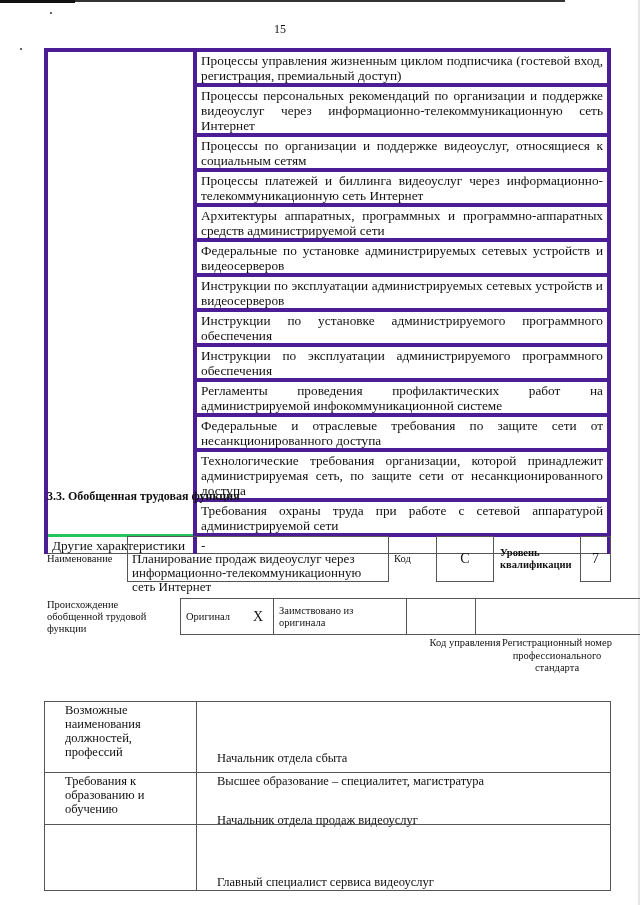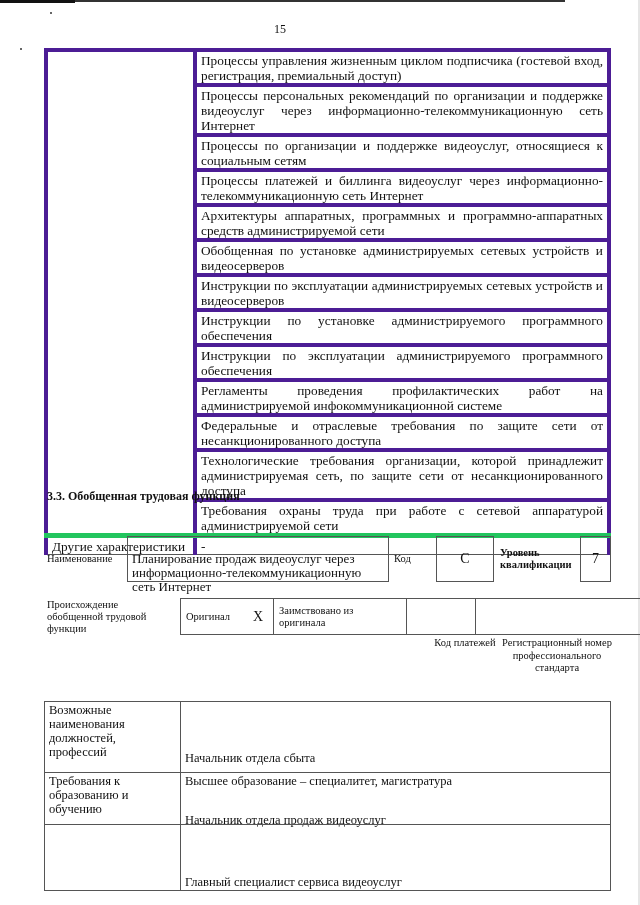--- a/index.html
+++ b/index.html
@@ -12,38 +12,38 @@
   .topline2 { position: absolute; left: 0; top: 0; height: 3px; width: 75px; background: #111; }
   .page-num { position: absolute; left: 0; width: 560px; top: 22px; text-align: center; font-size: 12px; }
   .speck { position: absolute; width: 2px; height: 2px; background: #666; }
   .rightbar { position: absolute; right: 0; top: 0; width: 2px; height: 905px; background: #e6e6e6; }
 
   table.main { position: absolute; left: 44px; top: 48px; width: 567px; border-collapse: collapse; font-size: 13.3px; line-height: 15px; }
   table.main td { border: 4px solid #4c1d95; padding: 1px 4px 0 4px; vertical-align: top; }
   table.main td.left { width: 137px; border-bottom: none; }
   table.main td.right { text-align: justify; text-align-last: left; }
   table.main tr.last td { border-bottom: 1px solid #555; }
-  table.main tr.other td { border-top: 5px solid #22c55e; }
+  table.main tr.other td { border-top: 3px solid #22c55e; }
 
   .section-title { position: absolute; left: 47px; top: 489px; font-size: 12px; font-weight: bold; }
 
   .lbl-small { position: absolute; font-size: 10.5px; line-height: 12px; }
   .box { position: absolute; border: 1px solid #555; box-sizing: border-box; }
   .name-box { left: 127px; top: 536px; width: 262px; height: 46px; font-size: 13px; line-height: 14px; padding: 15px 4px; }
   .code-box { left: 436px; top: 536px; width: 58px; height: 46px; font-size: 14px; display: flex; align-items: center; justify-content: center; }
   .level-box { left: 580px; top: 536px; width: 31px; height: 46px; font-size: 14px; display: flex; align-items: center; justify-content: center; }
 
   table.origin { position: absolute; left: 180px; top: 598px; width: 481px; height: 37px; border-collapse: collapse; font-size: 10.5px; line-height: 12px; }
   table.origin td { border: 1px solid #555; padding: 2px 5px; vertical-align: middle; }
   .x-mark { font-size: 14px; text-align: center; }
 
   .sub-cap { position: absolute; font-size: 10.5px; line-height: 12.5px; text-align: center; }
 
   table.info { position: absolute; left: 44px; width: 567px; border-collapse: collapse; font-size: 12.5px; line-height: 14px; }
-  table.info td { border: 1px solid #555; padding: 1px 4px 1px 4px; vertical-align: top; }
+  table.info td { border: 1px solid #555; padding: 1px 4px 1px 20px; vertical-align: top; }
   table.info td.k { width: 127px; }
   .vline { display: block; margin-top: 48px; }
 </style>
 </head>
 <body>
 
 <div class="topline"></div>
 <div class="topline2"></div>
 <div class="rightbar"></div>
 <div class="speck" style="left:50px;top:12px;"></div>
@@ -63,21 +63,21 @@
   <tr>
         <td class="right">Процессы по организации и поддержке видеоуслуг, относящиеся к социальным сетям</td>
       </tr>
   <tr>
         <td class="right">Процессы платежей и биллинга видеоуслуг через информационно-телекоммуникационную сеть Интернет</td>
       </tr>
   <tr>
         <td class="right">Архитектуры аппаратных, программных и программно-аппаратных средств администрируемой сети</td>
       </tr>
   <tr>
-        <td class="right">Обобщенная по установке администрируемых сетевых устройств и видеосерверов</td>
+        <td class="right">Федеральные по установке администрируемых сетевых устройств и видеосерверов</td>
       </tr>
   <tr>
         <td class="right">Инструкции по эксплуатации администрируемых сетевых устройств и видеосерверов</td>
       </tr>
   <tr>
         <td class="right">Инструкции по установке администрируемого программного обеспечения</td>
       </tr>
   <tr>
         <td class="right">Инструкции по эксплуатации администрируемого программного обеспечения</td>
       </tr>
@@ -114,21 +114,21 @@
   <tbody>
       <tr>
     <td style="width:52px;border-right:none;">Оригинал</td>
     <td class="x-mark" style="width:20px;border-left:none;">X</td>
     <td style="width:122px;">Заимствовано из оригинала</td>
     <td style="width:58px;"></td>
     <td></td>
   </tr>
 </tbody>
   </table>
-<div class="sub-cap" style="left:420px;top:637px;width:90px;">Код платежей</div>
+<div class="sub-cap" style="left:420px;top:637px;width:90px;">Код управления</div>
 <div class="sub-cap" style="left:498px;top:637px;width:118px;">Регистрационный номер профессионального стандарта</div>
 
 <table class="info" style="top:701px;height:57px;">
   <tbody>
       <tr>
     <td class="k">Возможные наименования должностей, профессий</td>
     <td>
       <span class="vline">Начальник отдела сбыта</span>
       <span class="vline">Начальник отдела продаж видеоуслуг</span>
       <span class="vline">Главный специалист сервиса видеоуслуг</span>

